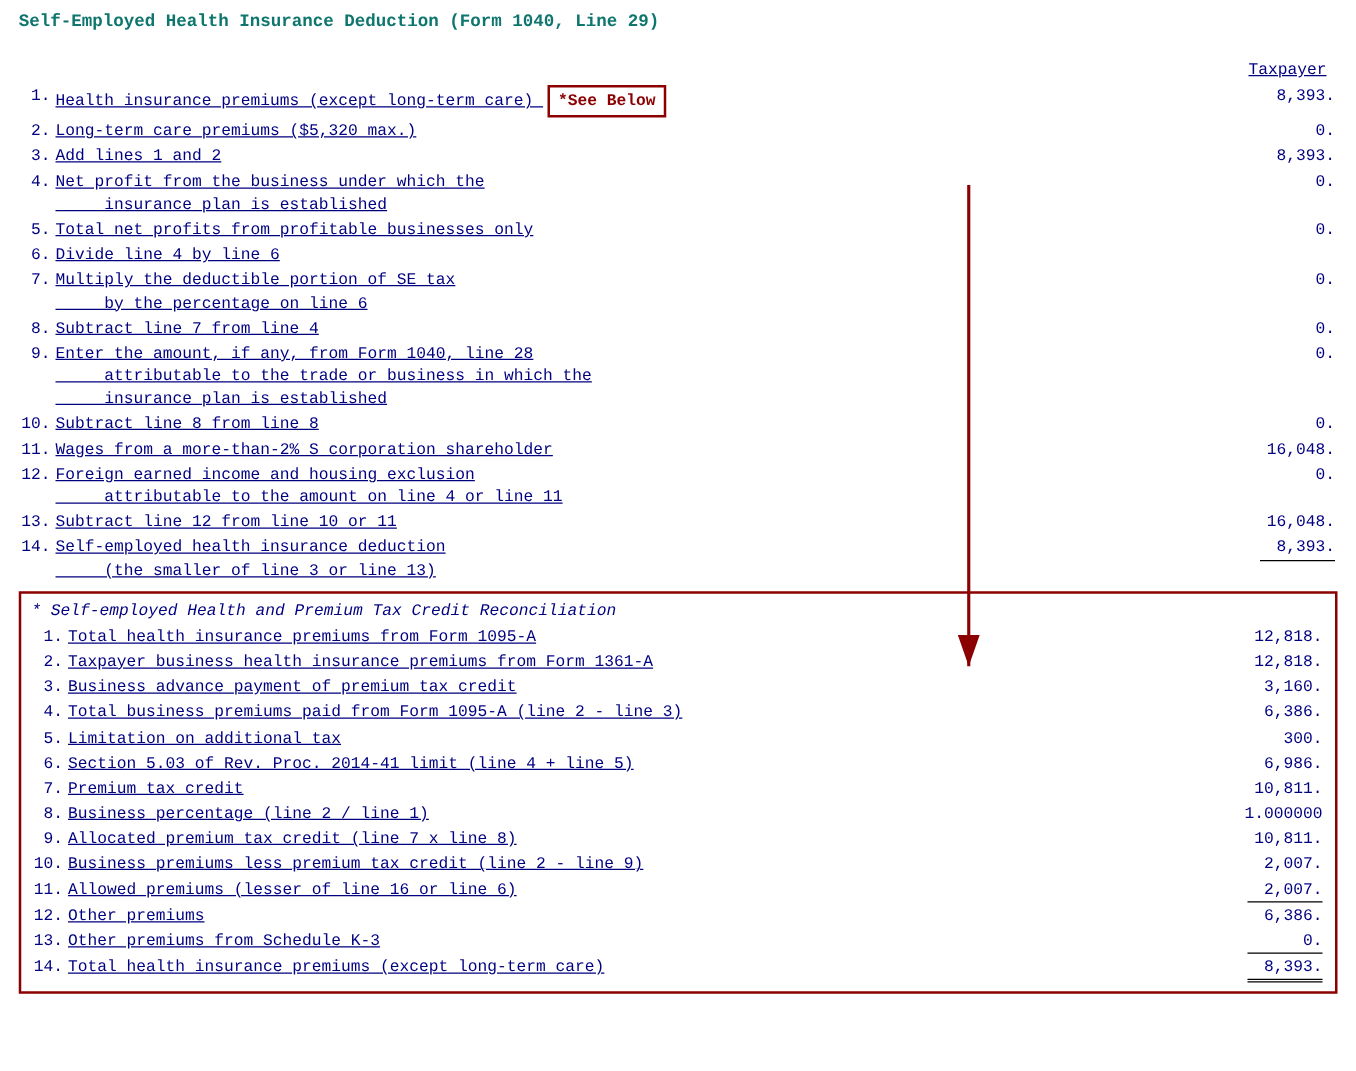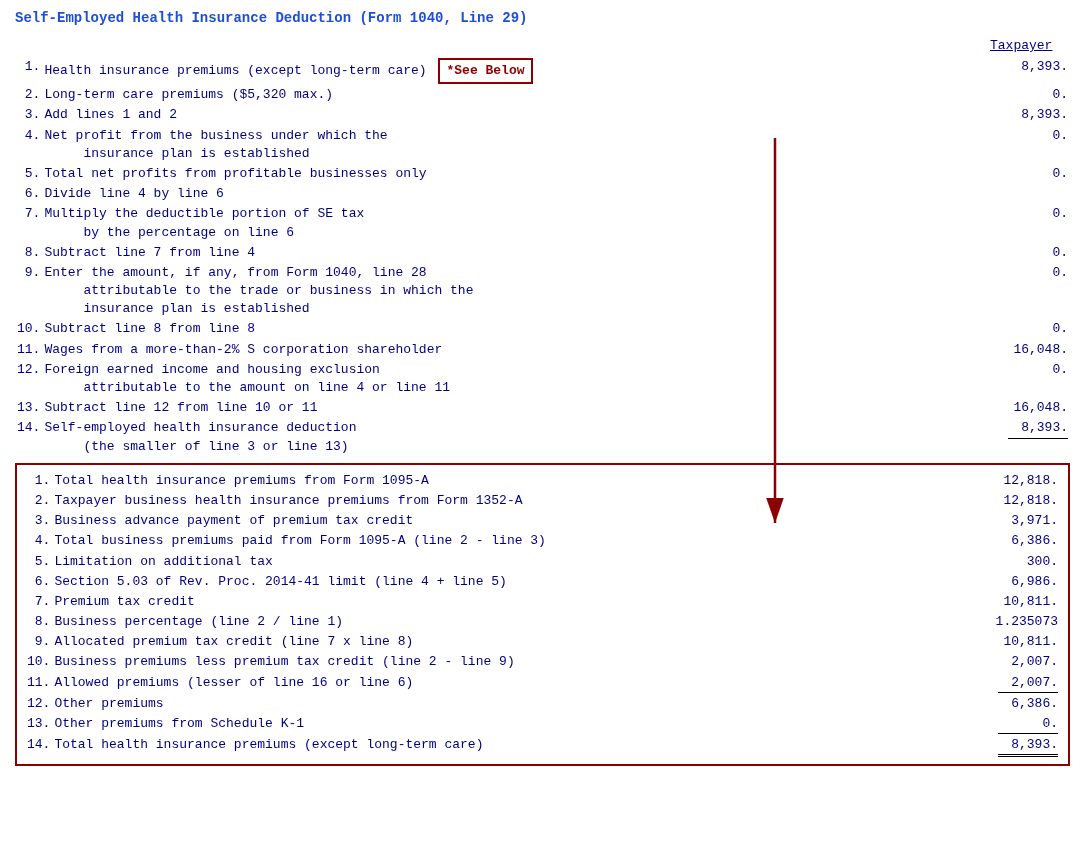--- a/index.html
+++ b/index.html
@@ -6,47 +6,48 @@
     body {
       background: #fff;
       font-family: 'Courier New', Courier, monospace;
       font-size: 13px;
       color: #000080;
       padding: 10px 15px;
     }
     .page-title {
       font-weight: bold;
       font-size: 14px;
-      color: #1d4ed8;
-      margin-bottom: 12px;
+      color: #0f766e;
+      margin-bottom: 22px;
     }
     .main-table {
       width: 100%;
       border-collapse: collapse;
     }
     .header-row td {
-      text-align: left;
+      text-align: center;
       text-decoration: underline;
       padding-bottom: 4px;
       font-size: 13px;
     }
     .data-row td {
       vertical-align: top;
       padding: 1px 2px;
       line-height: 1.4;
     }
     .line-num-col {
       width: 20px;
       text-align: right;
       vertical-align: top;
       white-space: nowrap;
     }
     .label-col {
       width: auto;
       vertical-align: top;
+      text-decoration: underline;
     }
     .see-below-box {
       display: inline-block;
       border: 2px solid #8B0000;
       color: #8B0000;
       font-weight: bold;
       padding: 2px 6px;
       font-size: 13px;
       margin-left: 4px;
     }
@@ -205,42 +206,43 @@
     <marker id="arrowhead" markerWidth="10" markerHeight="7" refX="10" refY="3.5" orient="auto">
       <polygon points="0 0, 10 3.5, 0 7" fill="#8B0000"></polygon>
     </marker>
   </defs>
   <line x1="760" y1="100" x2="760" y2="485" stroke="#8B0000" stroke-width="2.5" marker-end="url(#arrowhead)"></line>
 </svg>
 
 </div>
 
 <div class="bottom-section">
+  <div class="bottom-section-title">* Self-employed Health and Premium Tax Credit Reconciliation</div>
   <table class="main-table">
     <colgroup>
       <col style="width:26px">
       <col style="width:auto">
       <col style="width:90px">
     </colgroup>
 
     <tbody>
         <tr class="data-row">
       <td class="line-num-col">1.</td>
       <td class="label-col">Total health insurance premiums from Form 1095-A</td>
       <td class="value-col">12,818.</td>
     </tr>
     <tr class="data-row">
       <td class="line-num-col">2.</td>
-      <td class="label-col">Taxpayer business health insurance premiums from Form 1352-A</td>
+      <td class="label-col">Taxpayer business health insurance premiums from Form 1361-A</td>
       <td class="value-col">12,818.</td>
     </tr>
     <tr class="data-row">
       <td class="line-num-col">3.</td>
       <td class="label-col">Business advance payment of premium tax credit</td>
-      <td class="value-col">3,971.</td>
+      <td class="value-col">3,160.</td>
     </tr>
     <tr class="data-row">
       <td class="line-num-col">4.</td>
       <td class="label-col">Total business premiums paid from Form 1095-A (line 2 - line 3)</td>
       <td class="value-col">6,386.</td>
     </tr>
     <tr class="data-row">
       <td class="line-num-col">5.</td>
       <td class="label-col">Limitation on additional tax</td>
       <td class="value-col">300.</td>
@@ -251,21 +253,21 @@
       <td class="value-col">6,986.</td>
     </tr>
     <tr class="data-row">
       <td class="line-num-col">7.</td>
       <td class="label-col">Premium tax credit</td>
       <td class="value-col">10,811.</td>
     </tr>
     <tr class="data-row">
       <td class="line-num-col">8.</td>
       <td class="label-col">Business percentage (line 2 / line 1)</td>
-      <td class="value-col">1.235073</td>
+      <td class="value-col">1.000000</td>
     </tr>
     <tr class="data-row">
       <td class="line-num-col">9.</td>
       <td class="label-col">Allocated premium tax credit (line 7 x line 8)</td>
       <td class="value-col">10,811.</td>
     </tr>
     <tr class="data-row">
       <td class="line-num-col">10.</td>
       <td class="label-col">Business premiums less premium tax credit (line 2 - line 9)</td>
       <td class="value-col">2,007.</td>
@@ -277,21 +279,21 @@
         <span class="underline-value">2,007.</span>
       </td>
     </tr>
     <tr class="data-row">
       <td class="line-num-col">12.</td>
       <td class="label-col">Other premiums</td>
       <td class="value-col">6,386.</td>
     </tr>
     <tr class="data-row">
       <td class="line-num-col">13.</td>
-      <td class="label-col">Other premiums from Schedule K-1</td>
+      <td class="label-col">Other premiums from Schedule K-3</td>
       <td class="value-col">
         <span class="underline-value">0.</span>
       </td>
     </tr>
     <tr class="data-row">
       <td class="line-num-col">14.</td>
       <td class="label-col">Total health insurance premiums (except long-term care)</td>
       <td class="value-col">
         <span class="double-underline-value">8,393.</span>
       </td>

